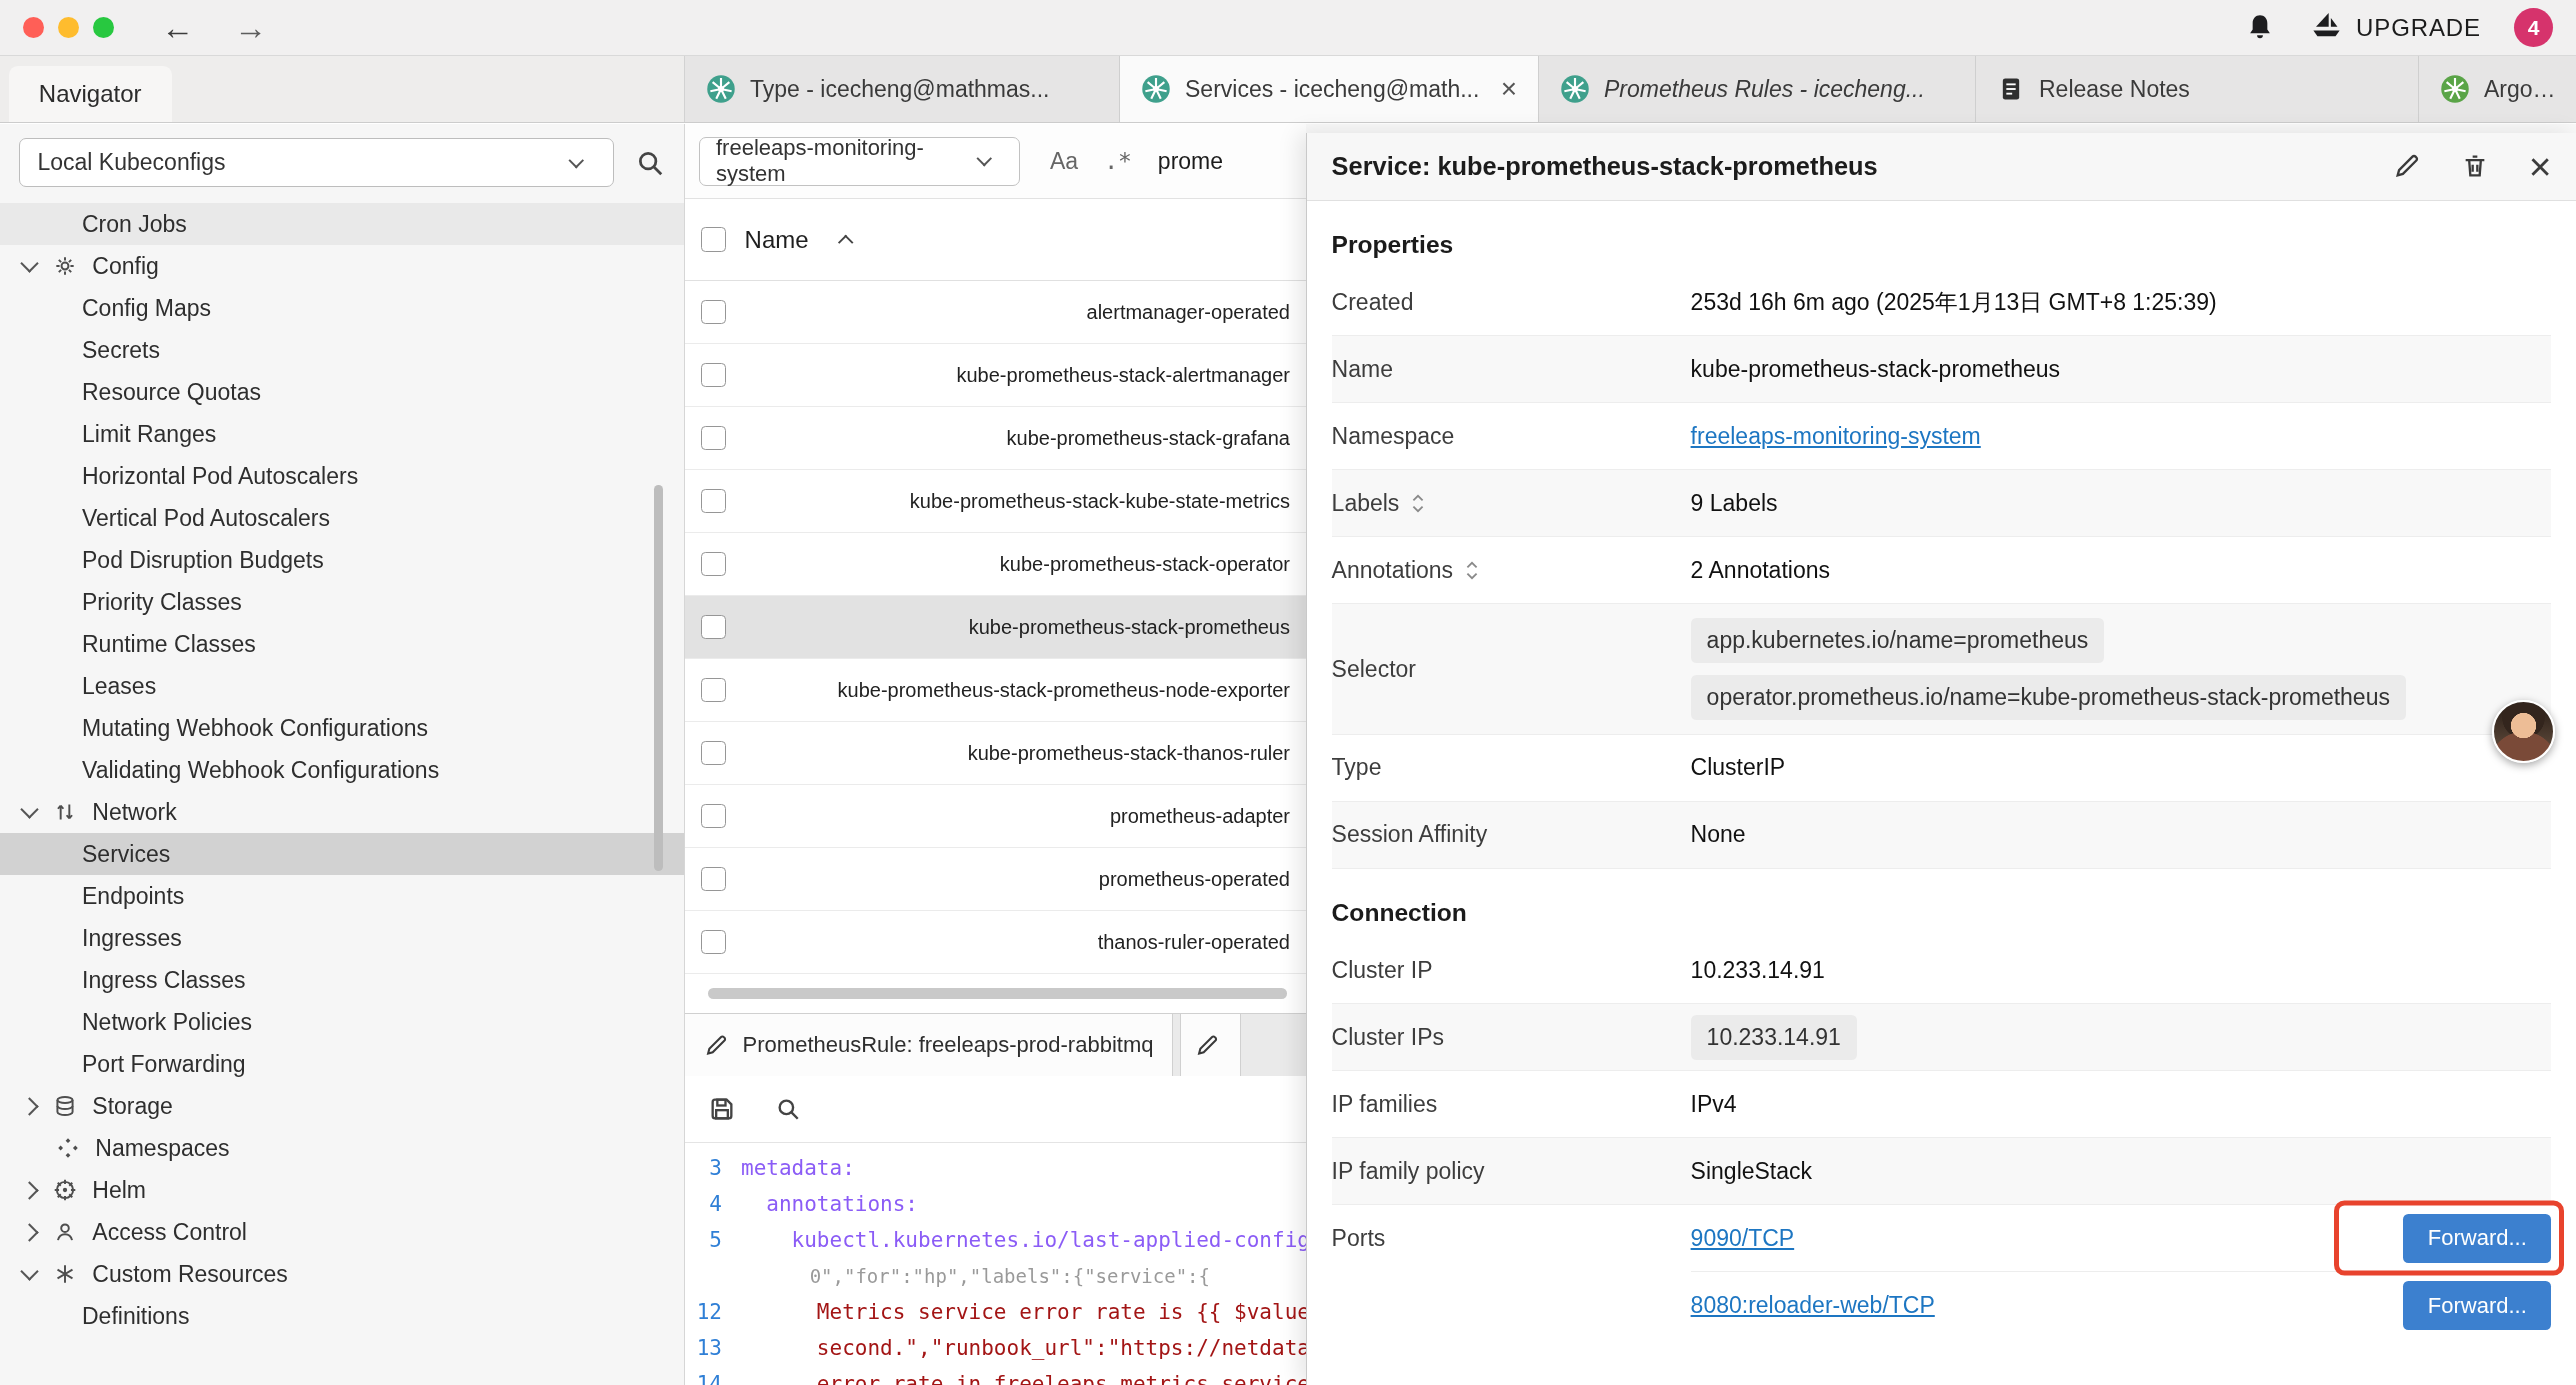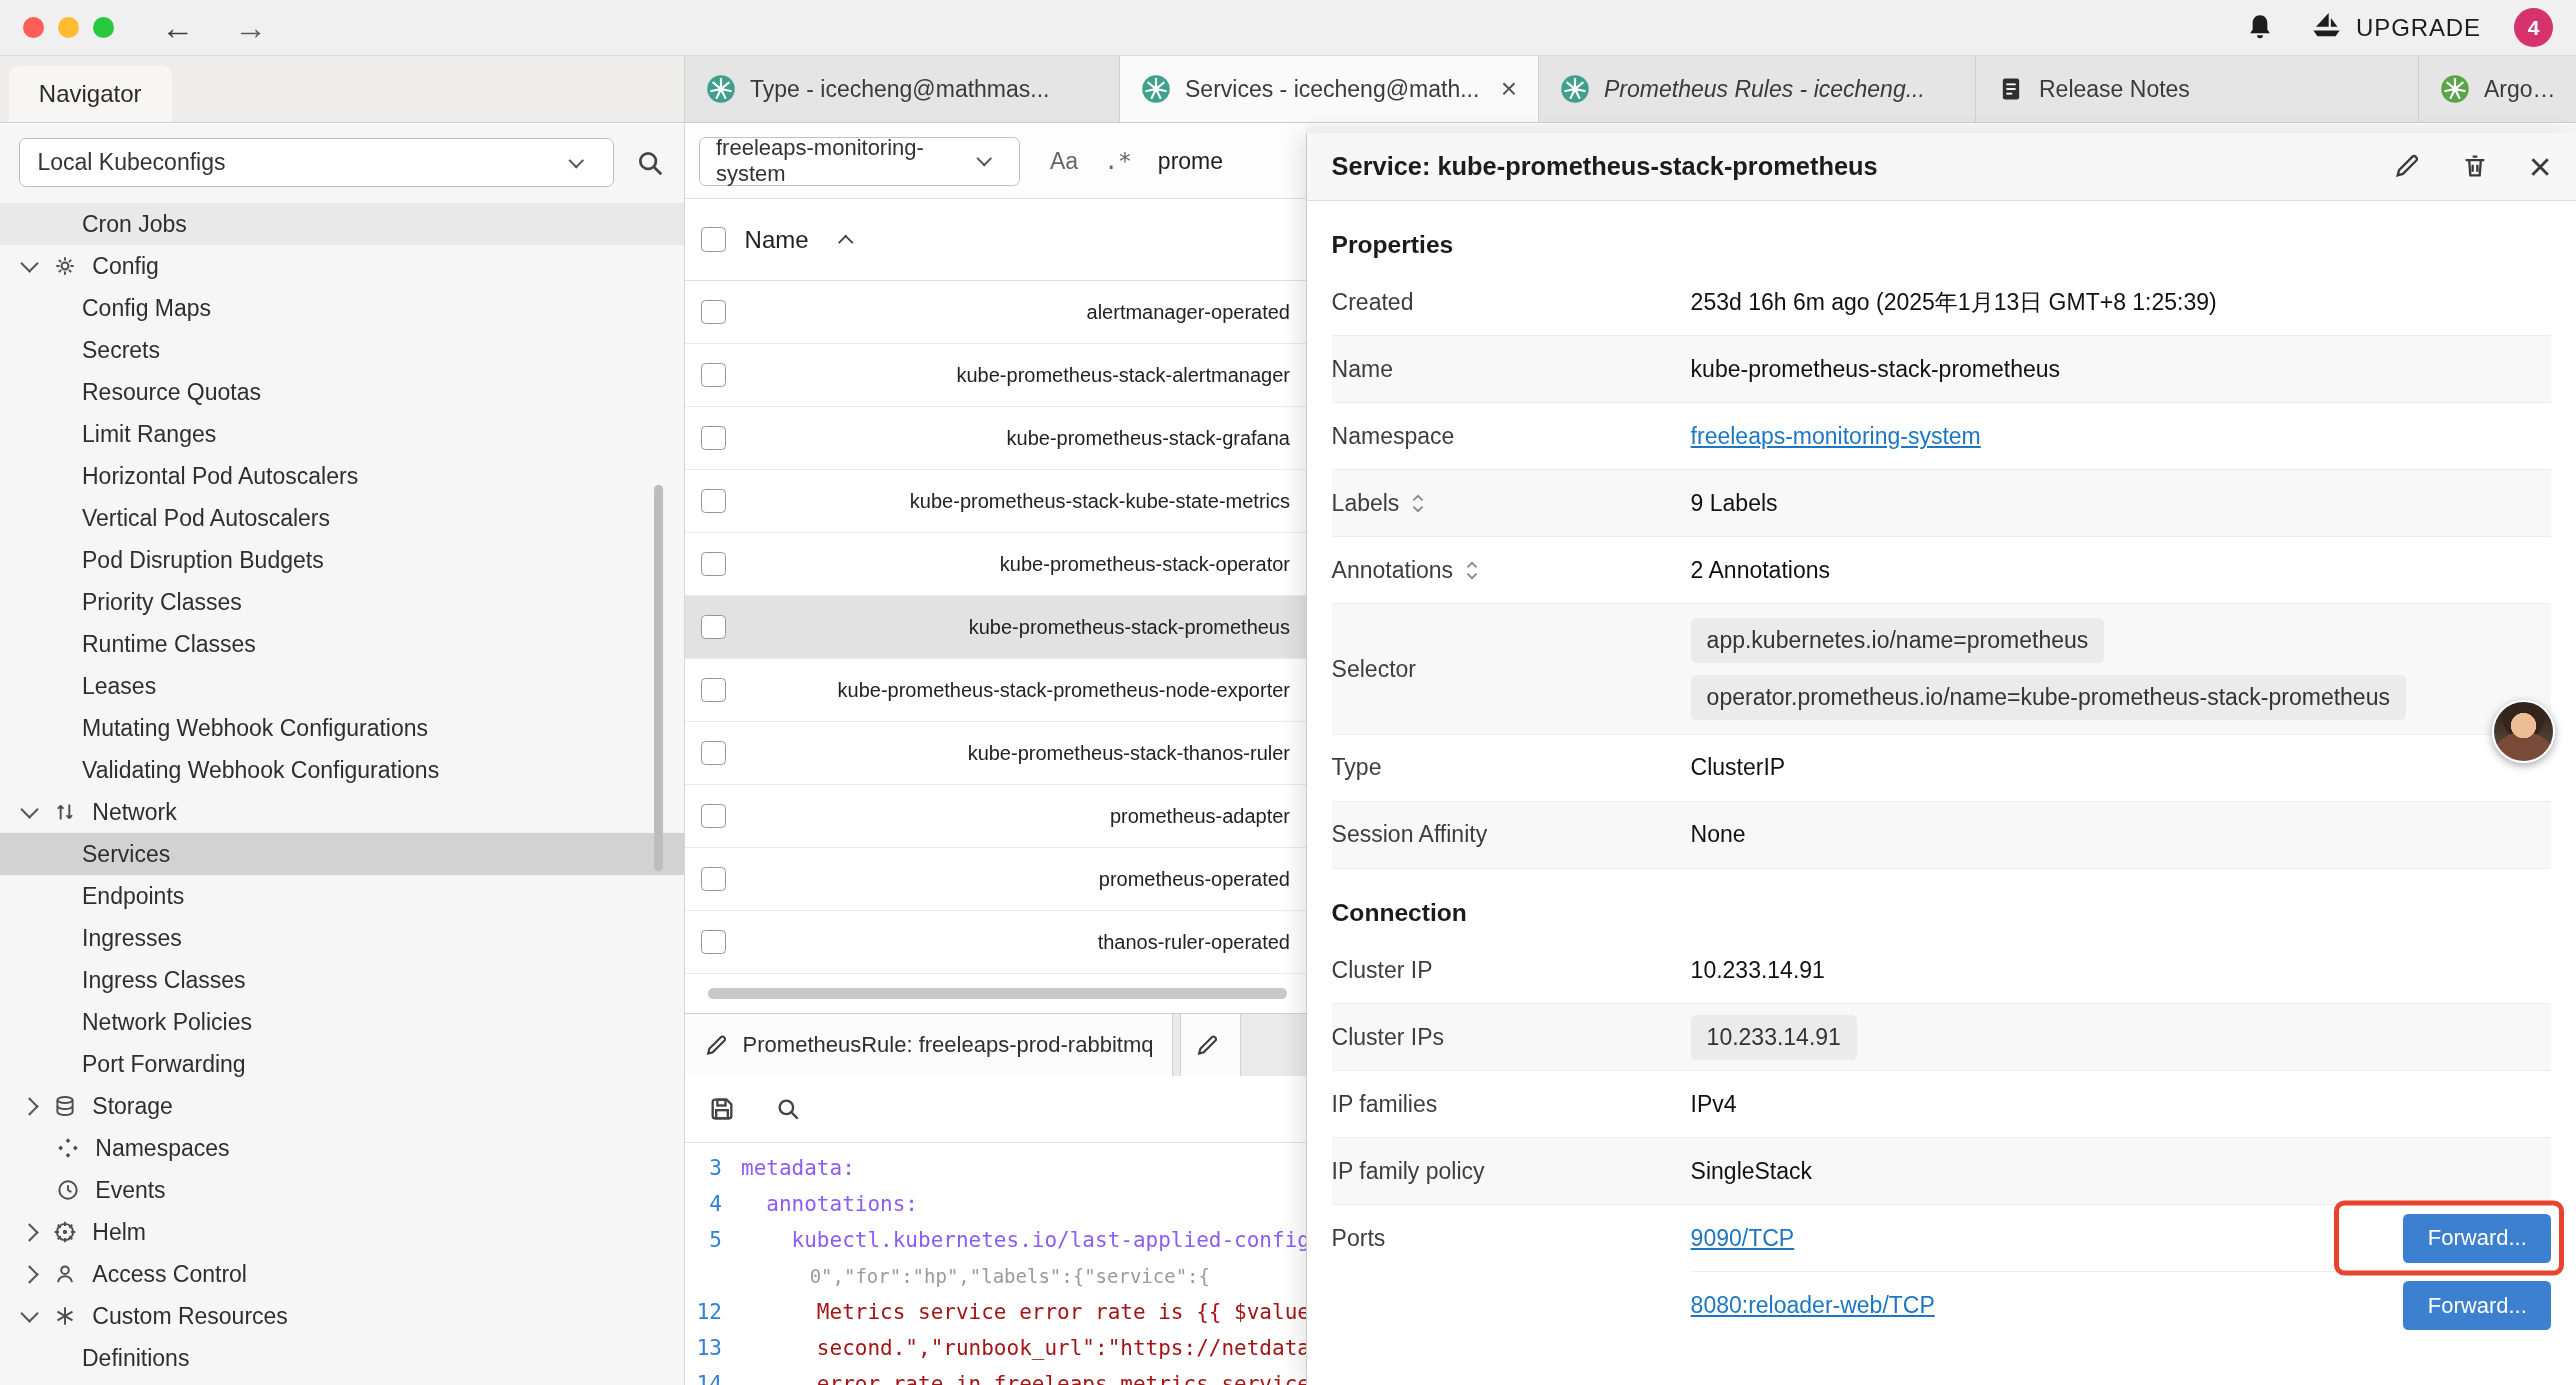--- a/index.html
+++ b/index.html
@@ -322,30 +322,20 @@
         <div class="ti i1">
           <span class="cvsp"></span>
           <span class="tico">
               <svg class="tsvg" viewBox="0 0 24 24">
                 <path fill="#4e4e4e" stroke="none" d="M12 3l2.2 2.2L12 7.4 9.8 5.2zM5.2 9.8L7.4 12l-2.2 2.2L3 12zM18.8 9.8L21 12l-2.2 2.2L16.6 12zM12 16.6l2.2 2.2L12 21l-2.2-2.2z"></path>
               </svg>
             </span>
           <span>Namespaces</span>
         </div>
         <div class="ti i1">
-          <span class="cvsp"></span>
-          <span class="tico">
-              <svg class="tsvg" viewBox="0 0 24 24">
-                <circle cx="12" cy="12" r="8"></circle>
-                <path d="M12 7.5V12l3 2"></path>
-              </svg>
-            </span>
-          <span>Events</span>
-        </div>
-        <div class="ti i1">
           <span class="cv r"></span>
           <span class="tico">
               <svg class="tsvg" viewBox="0 0 24 24">
                 <circle cx="12" cy="12" r="7.5"></circle>
                 <circle cx="12" cy="12" r="2" fill="#4e4e4e" stroke="none"></circle>
                 <path d="M12 2.5v4M12 17.5v4M2.5 12h4M17.5 12h4M5.3 5.3l2.8 2.8M15.9 15.9l2.8 2.8M18.7 5.3l-2.8 2.8M8.1 15.9l-2.8 2.8"></path>
               </svg>
             </span>
           <span>Helm</span>
         </div>

